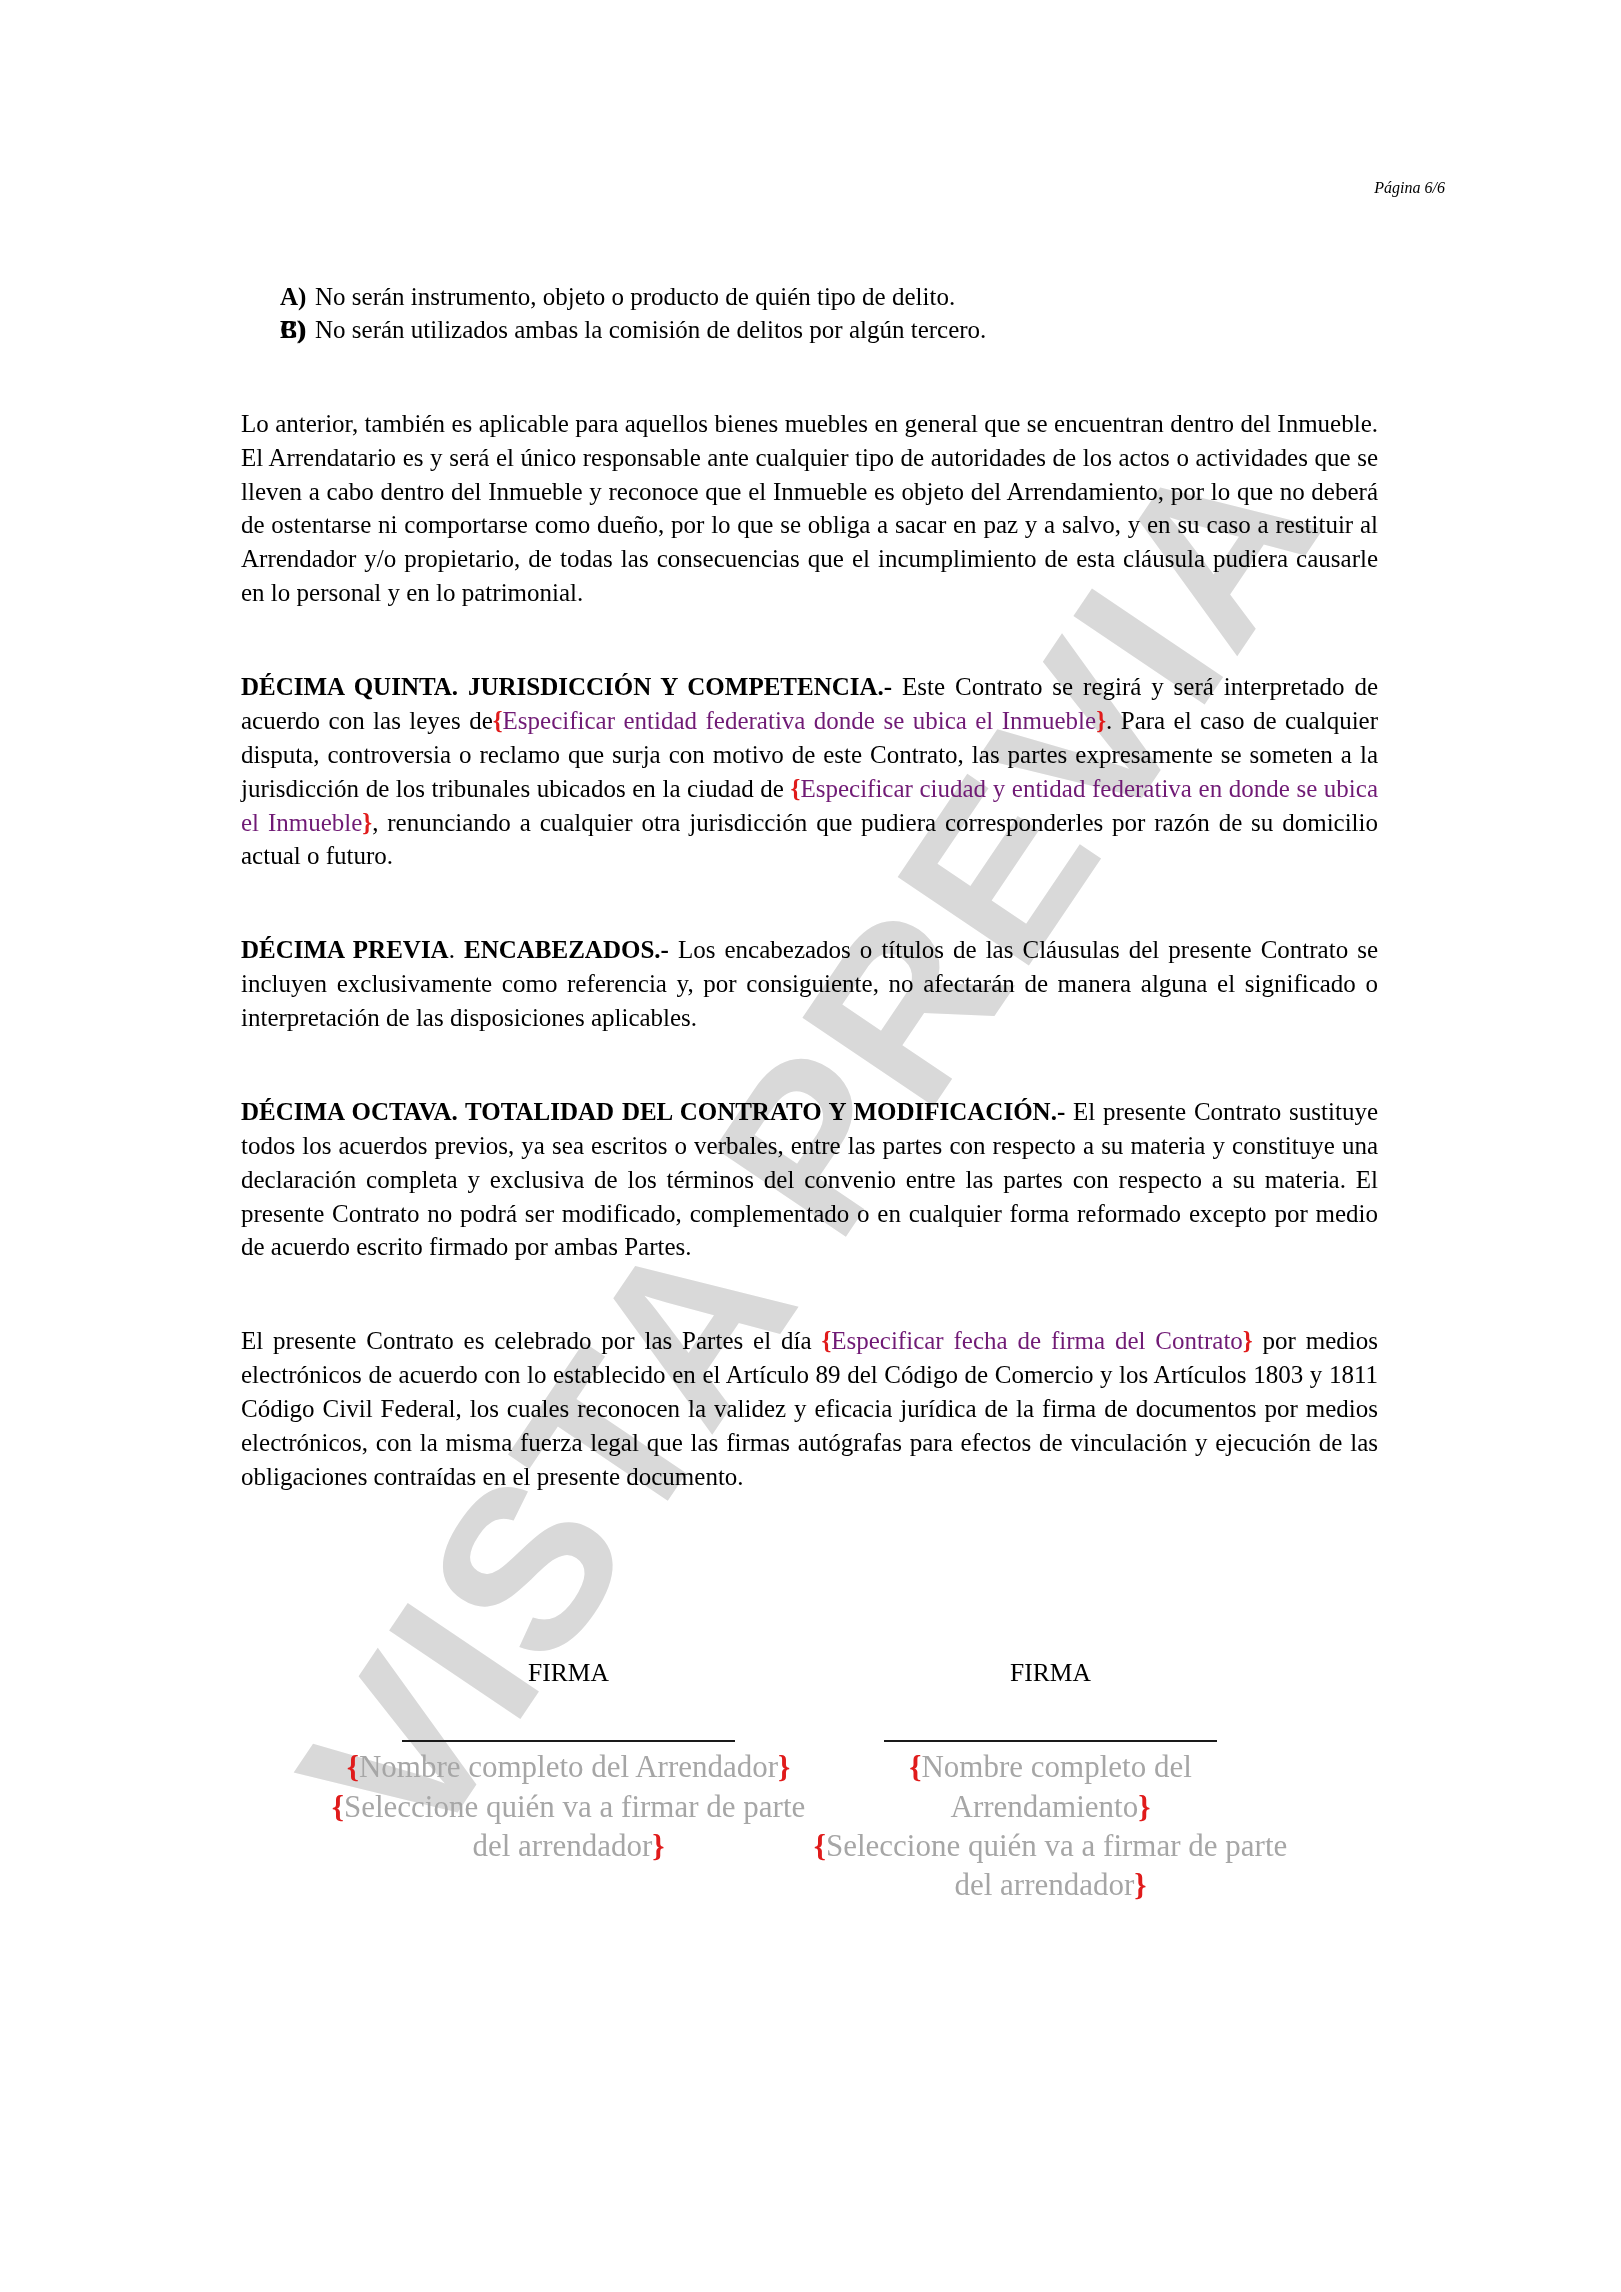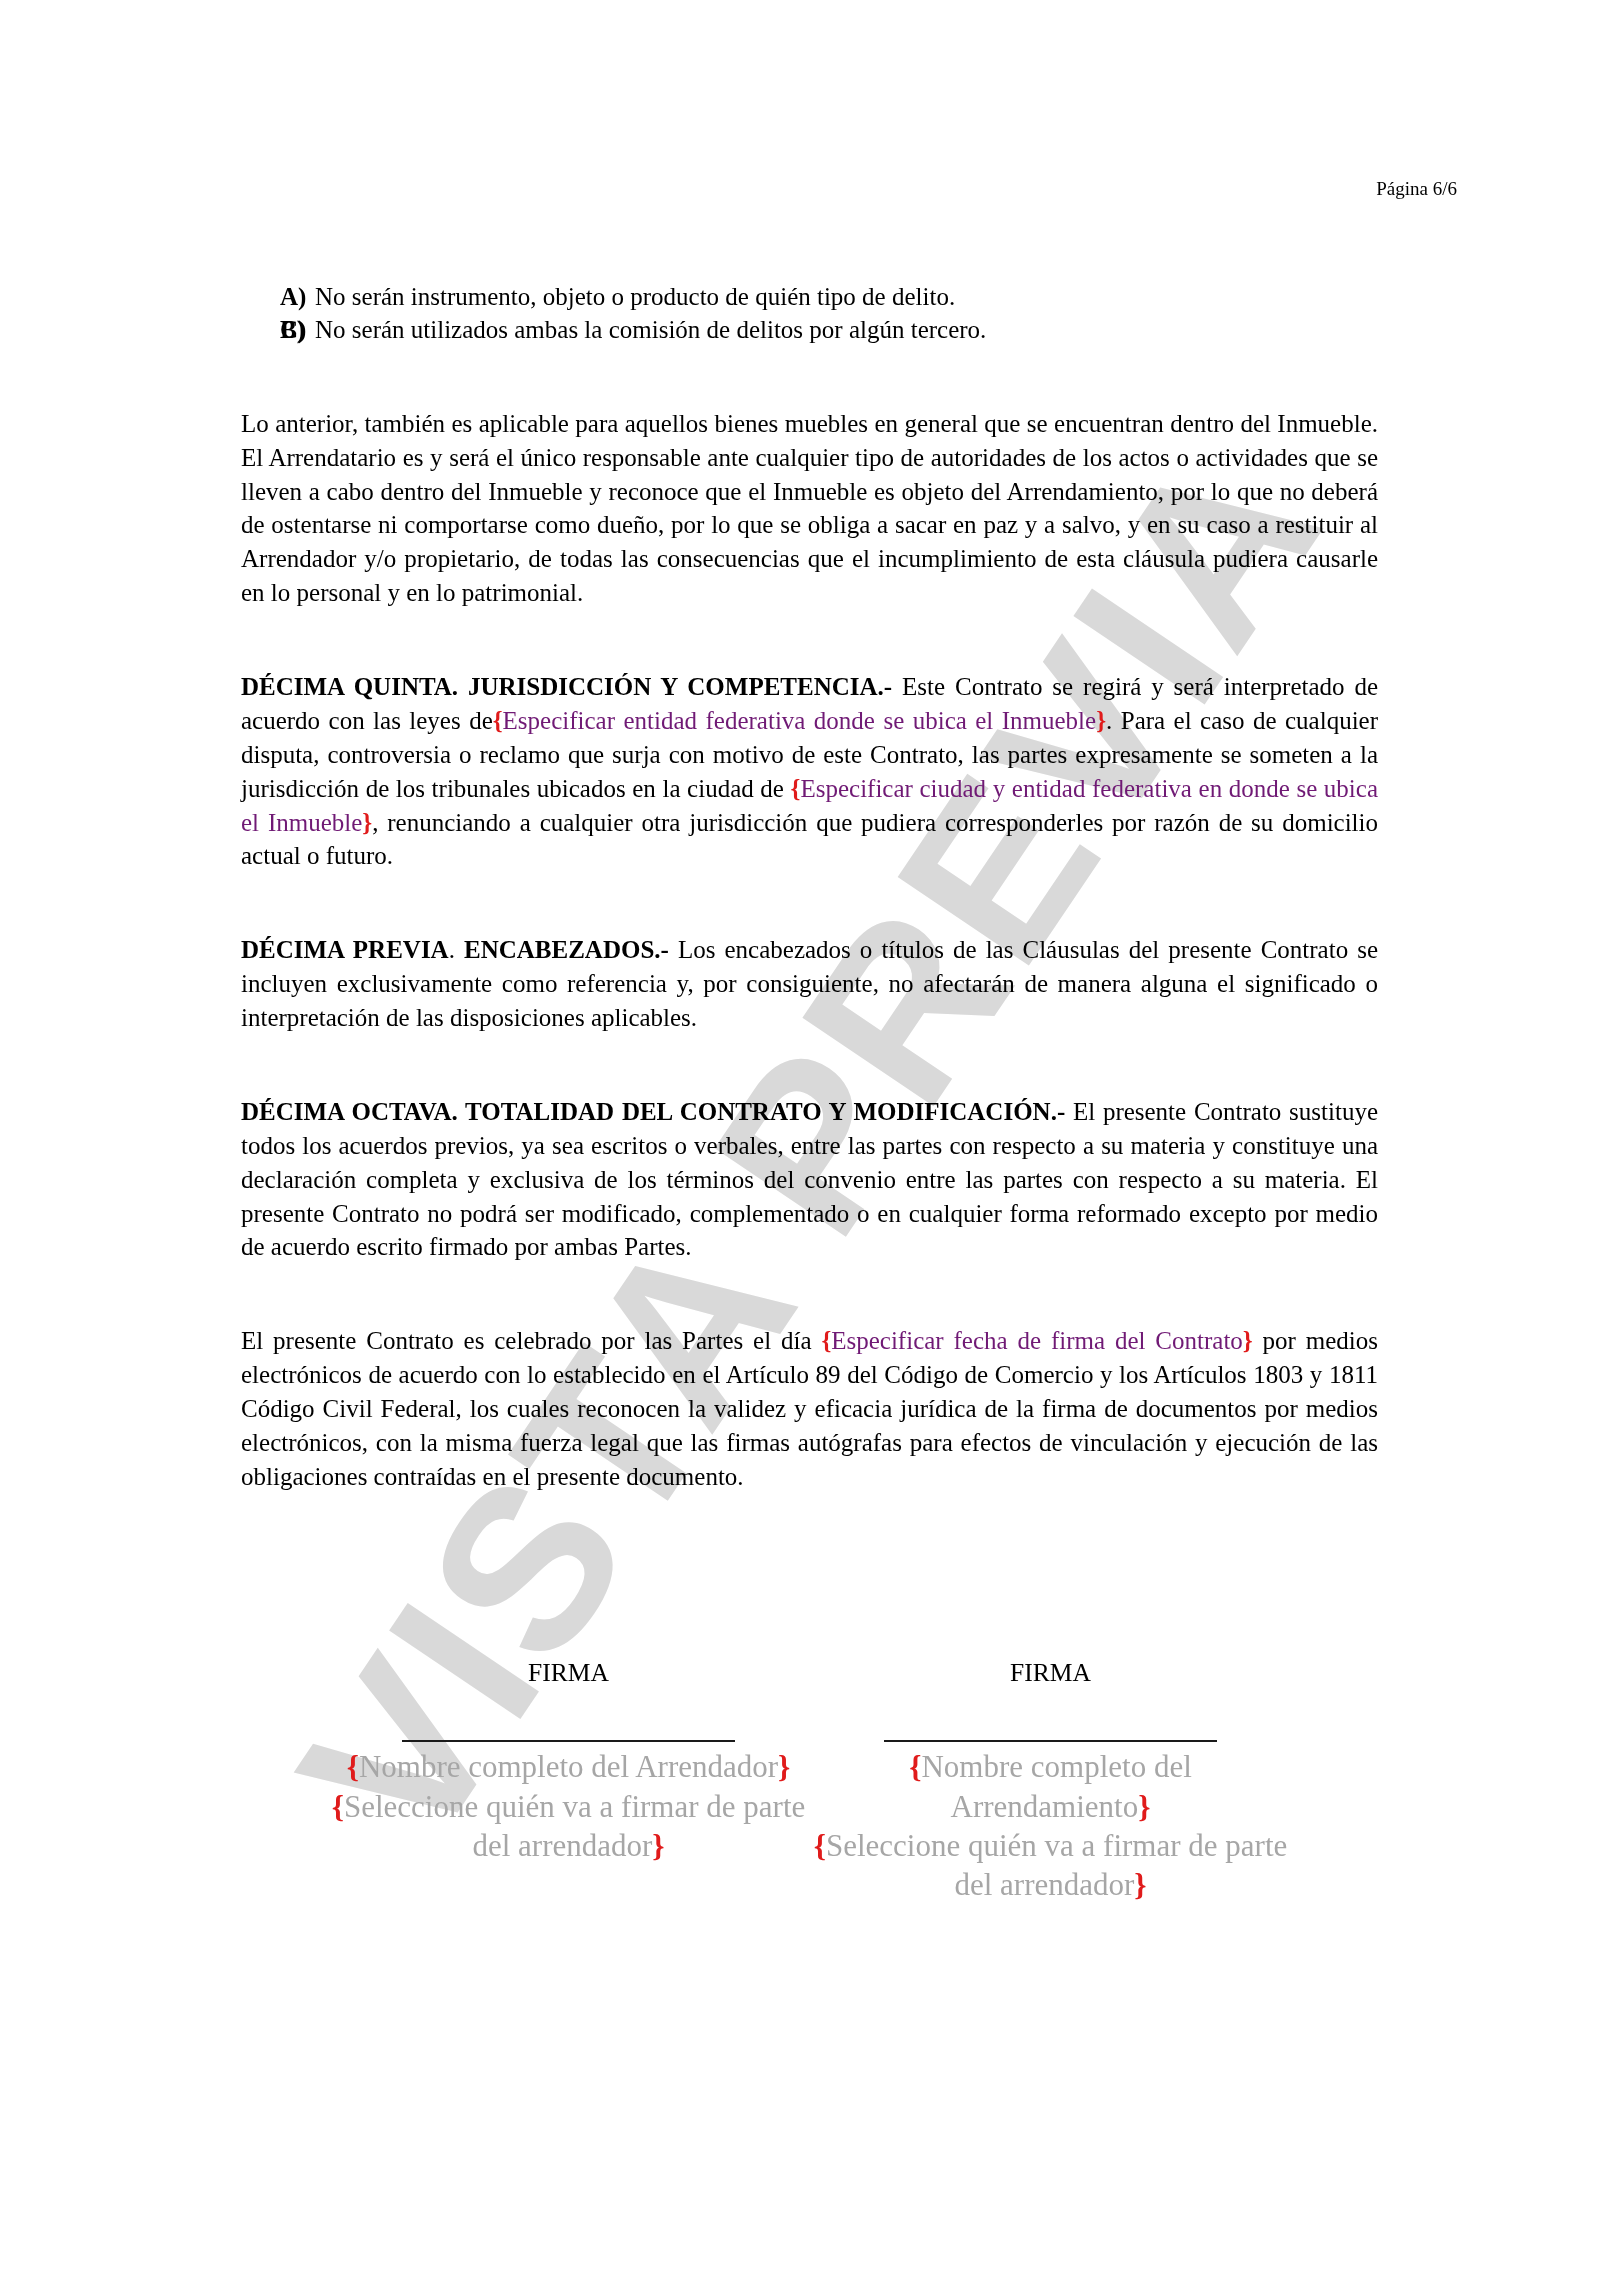--- a/index.html
+++ b/index.html
@@ -47,24 +47,25 @@
 
   
   .content {
     position: relative;
     z-index: 2;
   }
 
   .header-right {
     position: absolute;
     top: 178px;
-    right: 164px;
-    font-size: 19px;
+    right: 176px;
+    font-size: 16px;
     line-height: 1.2;
     white-space: nowrap;
+    font-style: italic;
   }
 
   .body-block {
     position: absolute;
     top: 280px;
     left: 241px;
     width: 1137px;
   }
 
   

